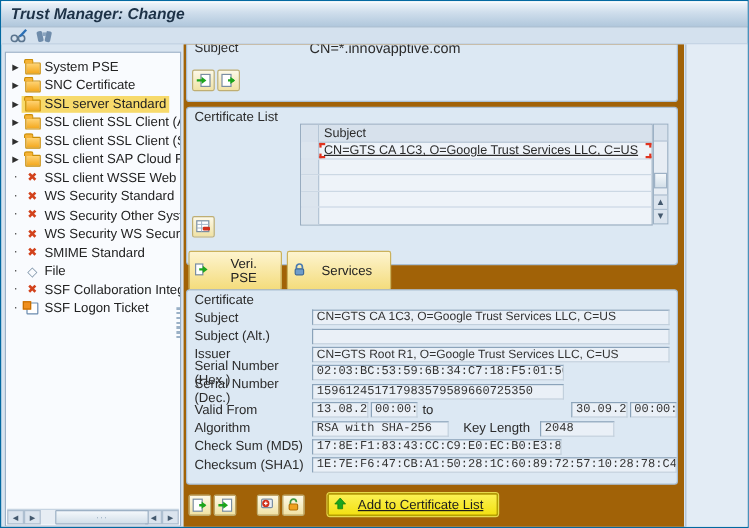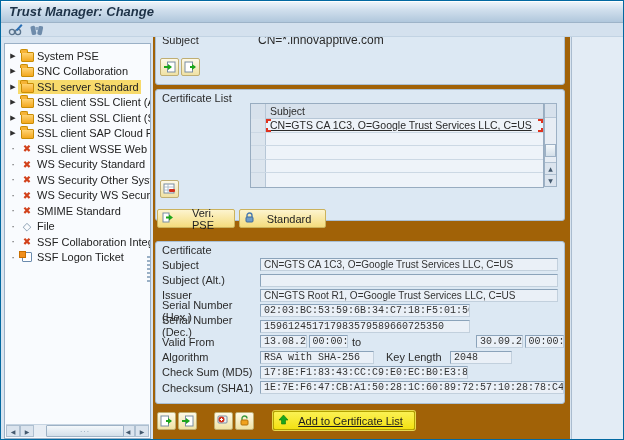--- a/index.html
+++ b/index.html
@@ -86,21 +86,21 @@
   .vscroll{position:absolute;left:388px;top:13px;width:13px;height:84px;border:1px solid #9db1c5;background:#e7edf4;}
   .vcorner{position:absolute;left:0;top:0;width:100%;height:14px;background:#d7e1ec;border-bottom:1px solid #b6c6d6;}
   .vthumb{position:absolute;left:0;top:40px;width:100%;height:13px;background:linear-gradient(#f4f8fb,#d3dfe9);border:1px solid #9db1c5;cursor:grab;}
   .varrow{position:absolute;left:0;width:100%;height:12px;background:#dbe4ee;border-top:1px solid #aebfd0;
     display:flex;align-items:center;justify-content:center;font-size:6px;color:#44596e;font-family:"DejaVu Sans",sans-serif;cursor:pointer;}
   .vup{bottom:12px;} .vdn{bottom:0;}
   .removebtn{position:absolute;left:4px;top:90px;}
 
   
   .btnrow{position:absolute;left:4px;top:172px;display:flex;gap:4px;}
-  .sapbtn{height:19px;border:1px solid #cbb25c;border-radius:2px;background:linear-gradient(#fdf4cf,#f4dc7c);
+  .sapbtn{height:33px;border:1px solid #cbb25c;border-radius:2px;background:linear-gradient(#fdf4cf,#f4dc7c);
     display:flex;align-items:center;font-size:11px;color:#222;padding:0 8px 0 4px;gap:6px;cursor:pointer;}
   .sapbtn .btext{flex:1;text-align:center;}
   .btn-veri{width:78px;} .btn-pass{width:87px;}
 
   
   .group3{left:2px;top:204px;width:410px;height:163px;}
   .frows{padding:1px 0 0 6px;}
   .frow{display:flex;align-items:center;height:15.4px;}
   .frow .lbl{width:98px;flex:0 0 98px;}
   .fld{height:13px;background:#eaf0f7;border:1px solid #8ba3ba;border-right-color:#c2d0dd;border-bottom-color:#c2d0dd;
@@ -158,21 +158,21 @@
               </span>
               <span class="tlabel">System PSE</span>
             </span>
         </div>
         <div class="titem">
           <span class="twisty">▶</span>
           <span class="tsel">
               <span class="ticon">
                 <i class="folder"></i>
               </span>
-              <span class="tlabel">SNC Collaboration</span>
+              <span class="tlabel">SNC Certificate</span>
             </span>
         </div>
         <div class="titem">
           <span class="twisty">▶</span>
           <span class="tsel sel">
               <span class="ticon">
                 <i class="folder"></i>
               </span>
               <span class="tlabel">SSL server Standard</span>
             </span>
@@ -358,21 +358,21 @@
                 <path d="M4 5.5 h5" stroke="#1ca51c" stroke-width="2"></path>
                 <path d="M7 2.5 l4 3 -4 3 z" fill="#1ca51c"></path>
               </svg></span>
           <span class="btext">Veri. PSE</span>
         </button>
         <button class="sapbtn btn-pass">
           <span><svg width="11" height="11" viewBox="0 0 11 11">
                 <path d="M3 5 V3.5 a2.5 2.5 0 0 1 5 0 V5" fill="none" stroke="#4a7ab0" stroke-width="1.4"></path>
                 <rect x="2" y="5" width="7" height="5" rx="1" fill="#6f9cc9" stroke="#3f6a9a"></rect>
               </svg></span>
-          <span class="btext">Standard</span>
+          <span class="btext">Services</span>
         </button>
       </div>
 
       <div class="group group3">
         <div class="gtitle">Certificate</div>
         <div class="frows">
 
           <div class="frow">
             <span class="lbl">Subject</span>
             <span class="fld w298">CN=GTS CA 1C3, O=Google Trust Services LLC, C=US</span>

